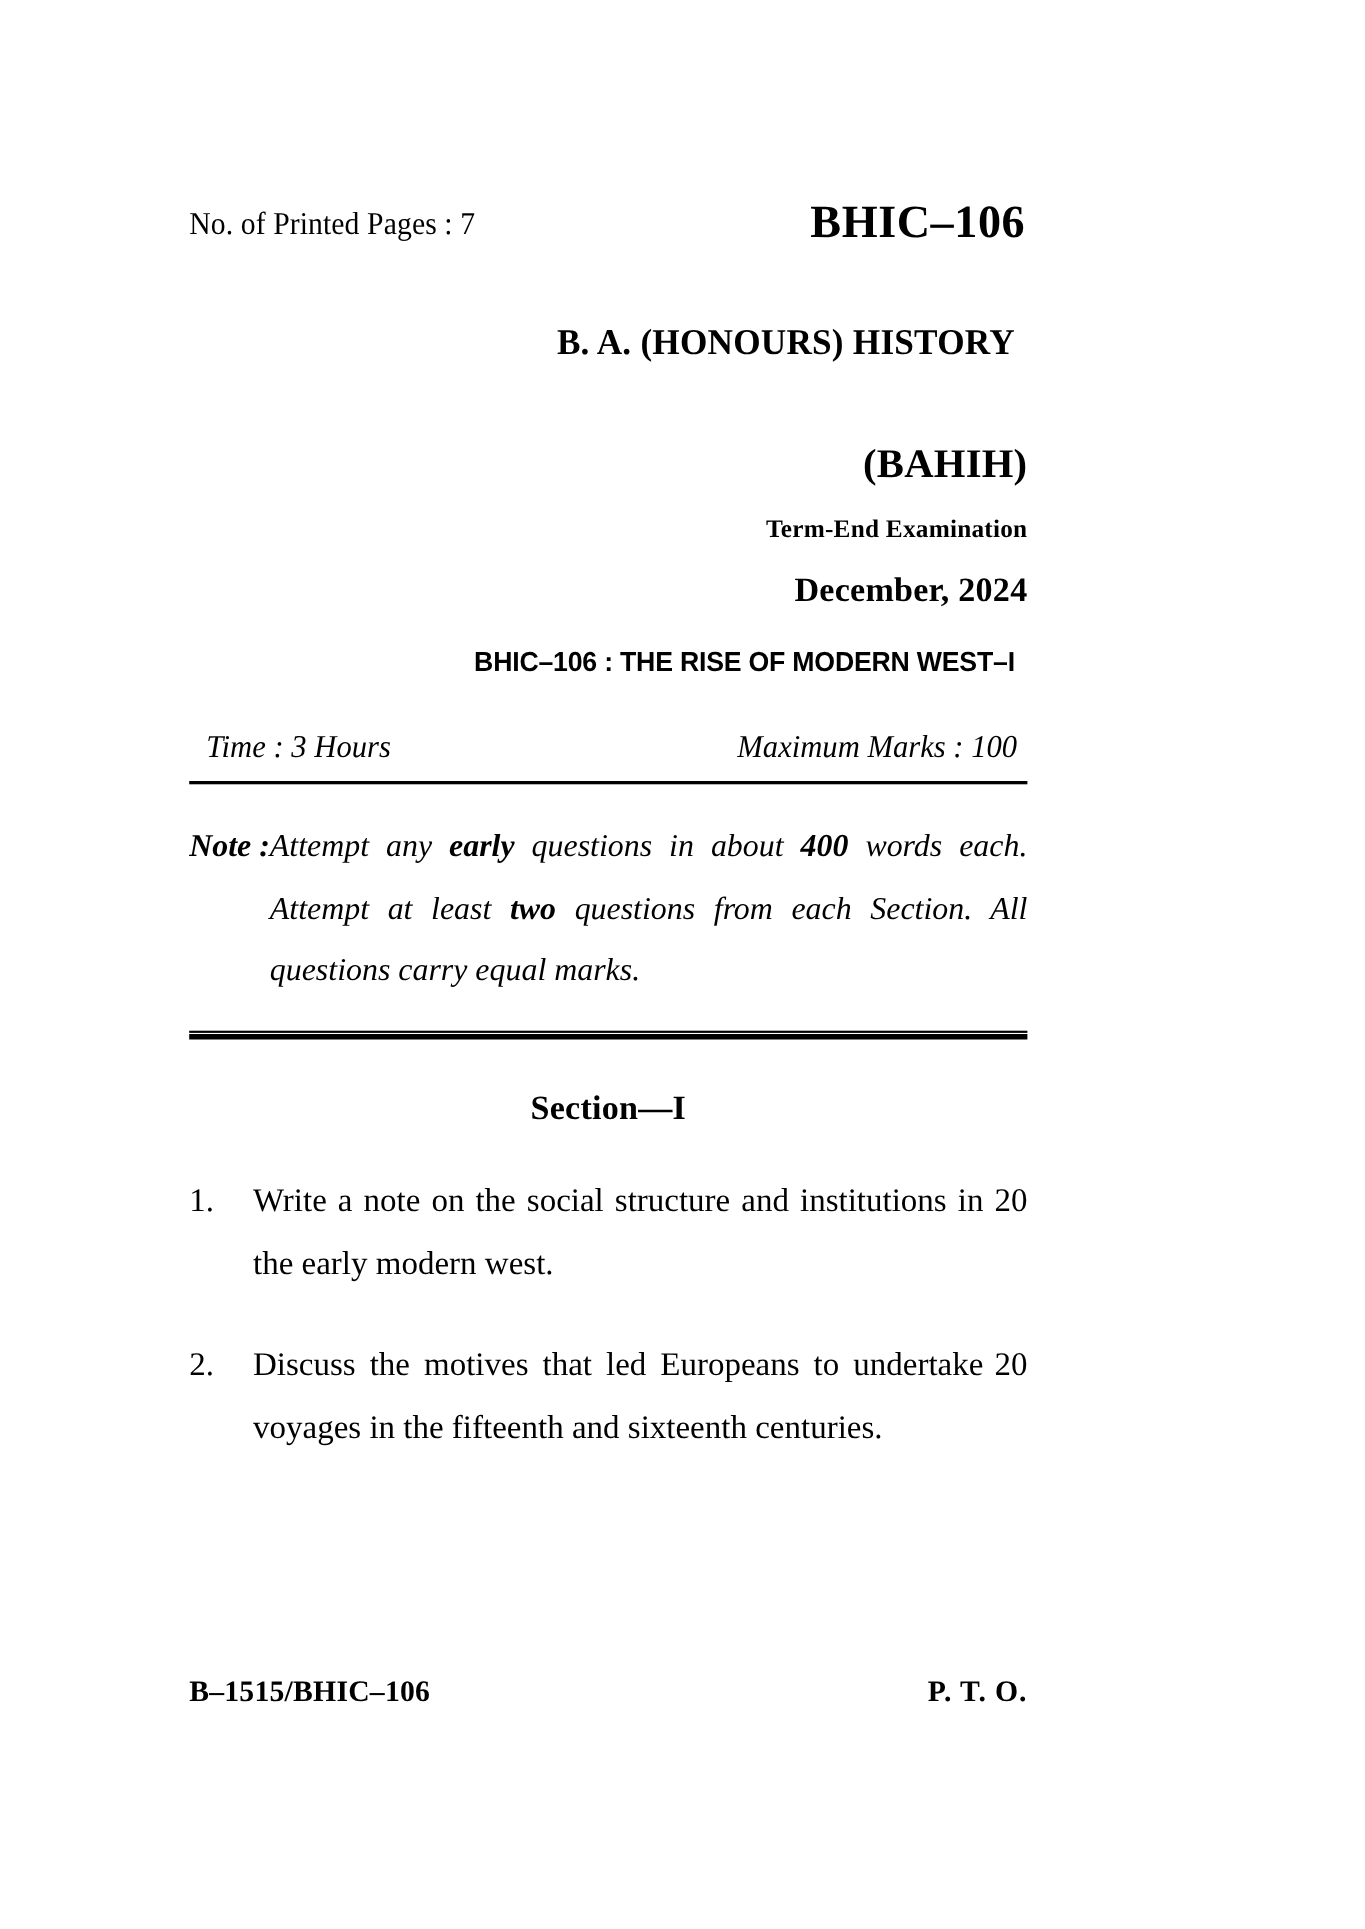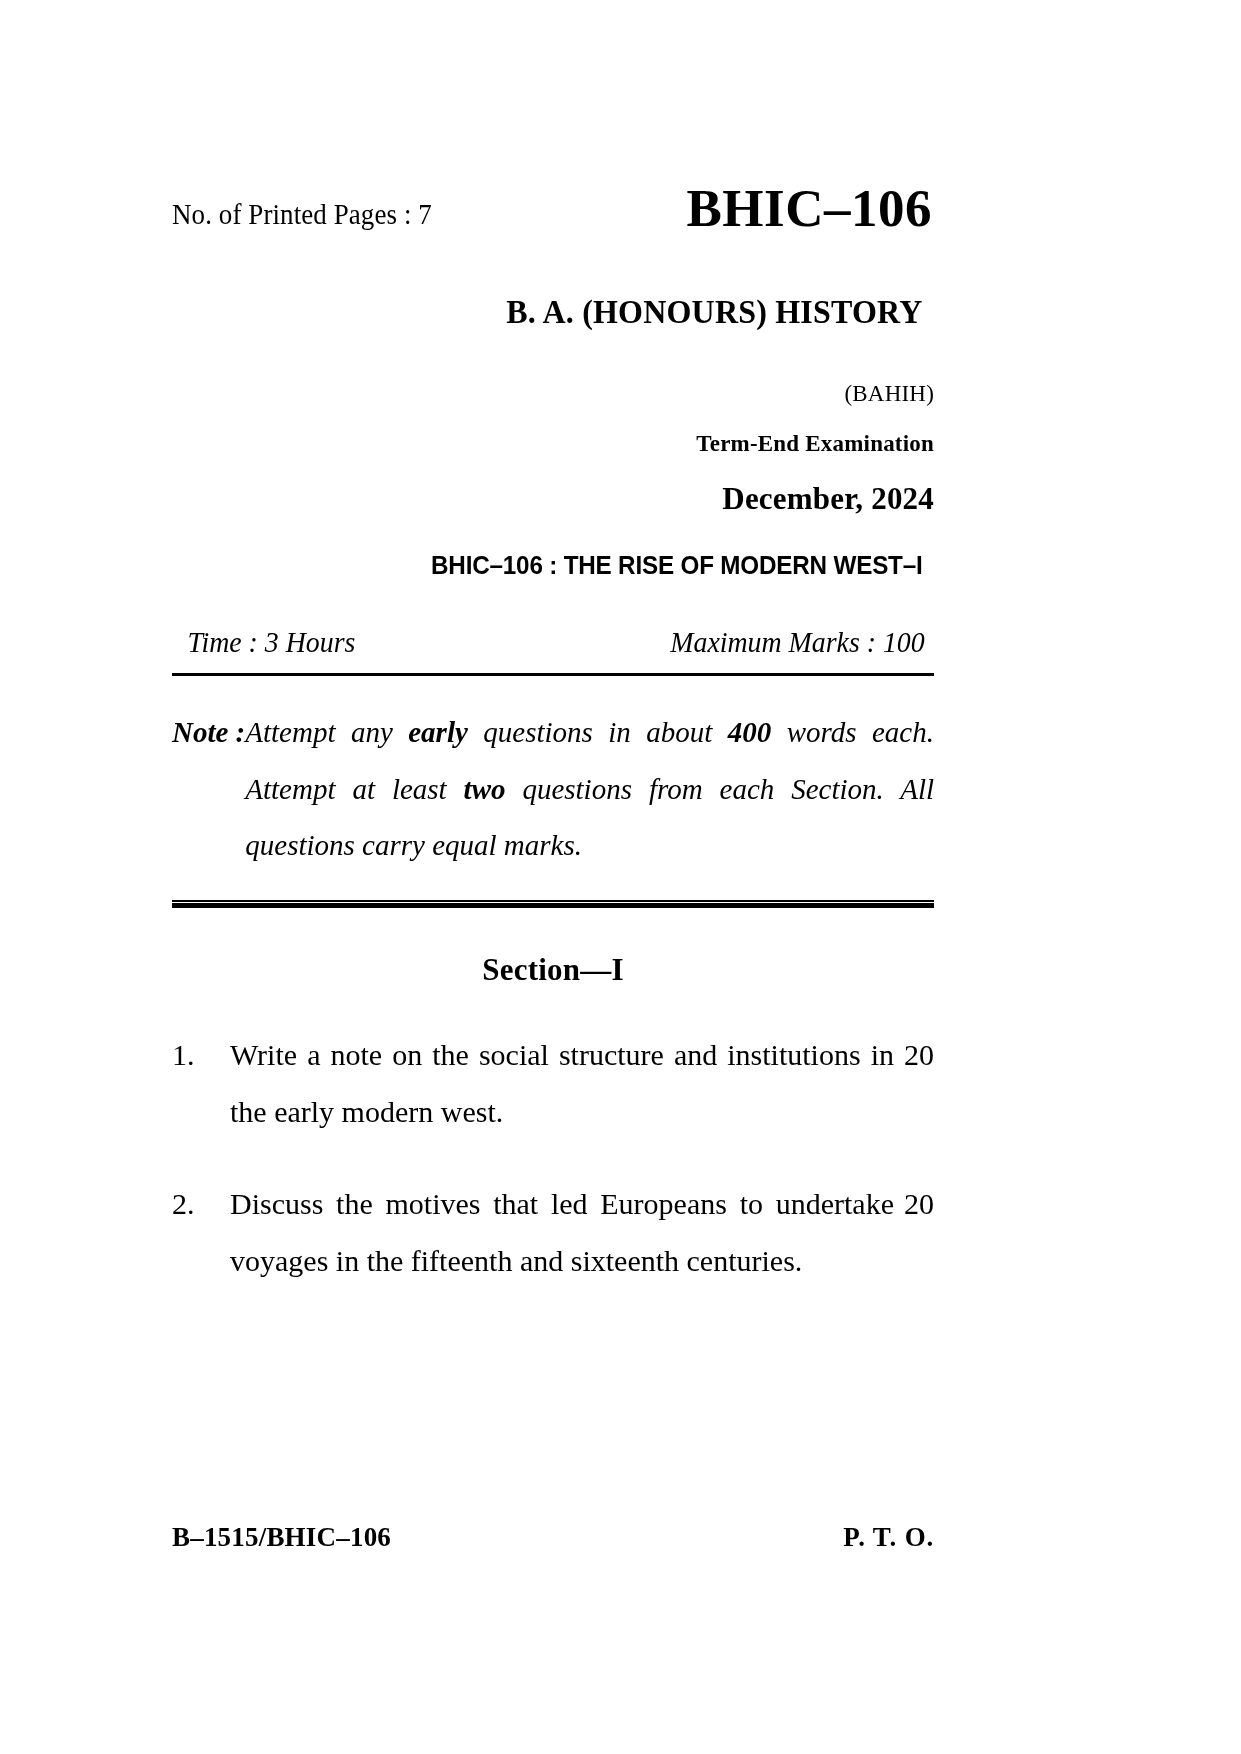--- a/index.html
+++ b/index.html
@@ -39,42 +39,42 @@
     height: 56px;
   }
   .printed-pages {
     font-size: 29px;
     letter-spacing: .1px;
     transform: scaleX(0.93);
     transform-origin: left center;
     white-space: nowrap;
   }
   .course-code-top {
-    font-size: 53px;
+    font-size: 42px;
     font-weight: bold;
     letter-spacing: .5px;
     white-space: nowrap;
     margin-right: 2px;
     position: relative;
     top: 2px;
   }
 
   
   .title-block { text-align: right; }
   .t-degree {
     font-size: 33px;
     font-weight: bold;
     margin-top: 62px;
     letter-spacing: .2px;
     transform: scaleX(0.97);
   }
   .t-abbrev {
-    font-size: 23px;
-    font-weight: normal;
-    margin-top: 50px;
+    font-size: 37px;
+    font-weight: bold;
+    margin-top: 70px;
     letter-spacing: .2px;
   }
   .t-exam {
     font-size: 23px;
     font-weight: bold;
     margin-top: 24px;
     letter-spacing: .2px;
   }
   .t-date {
     font-size: 31px;

